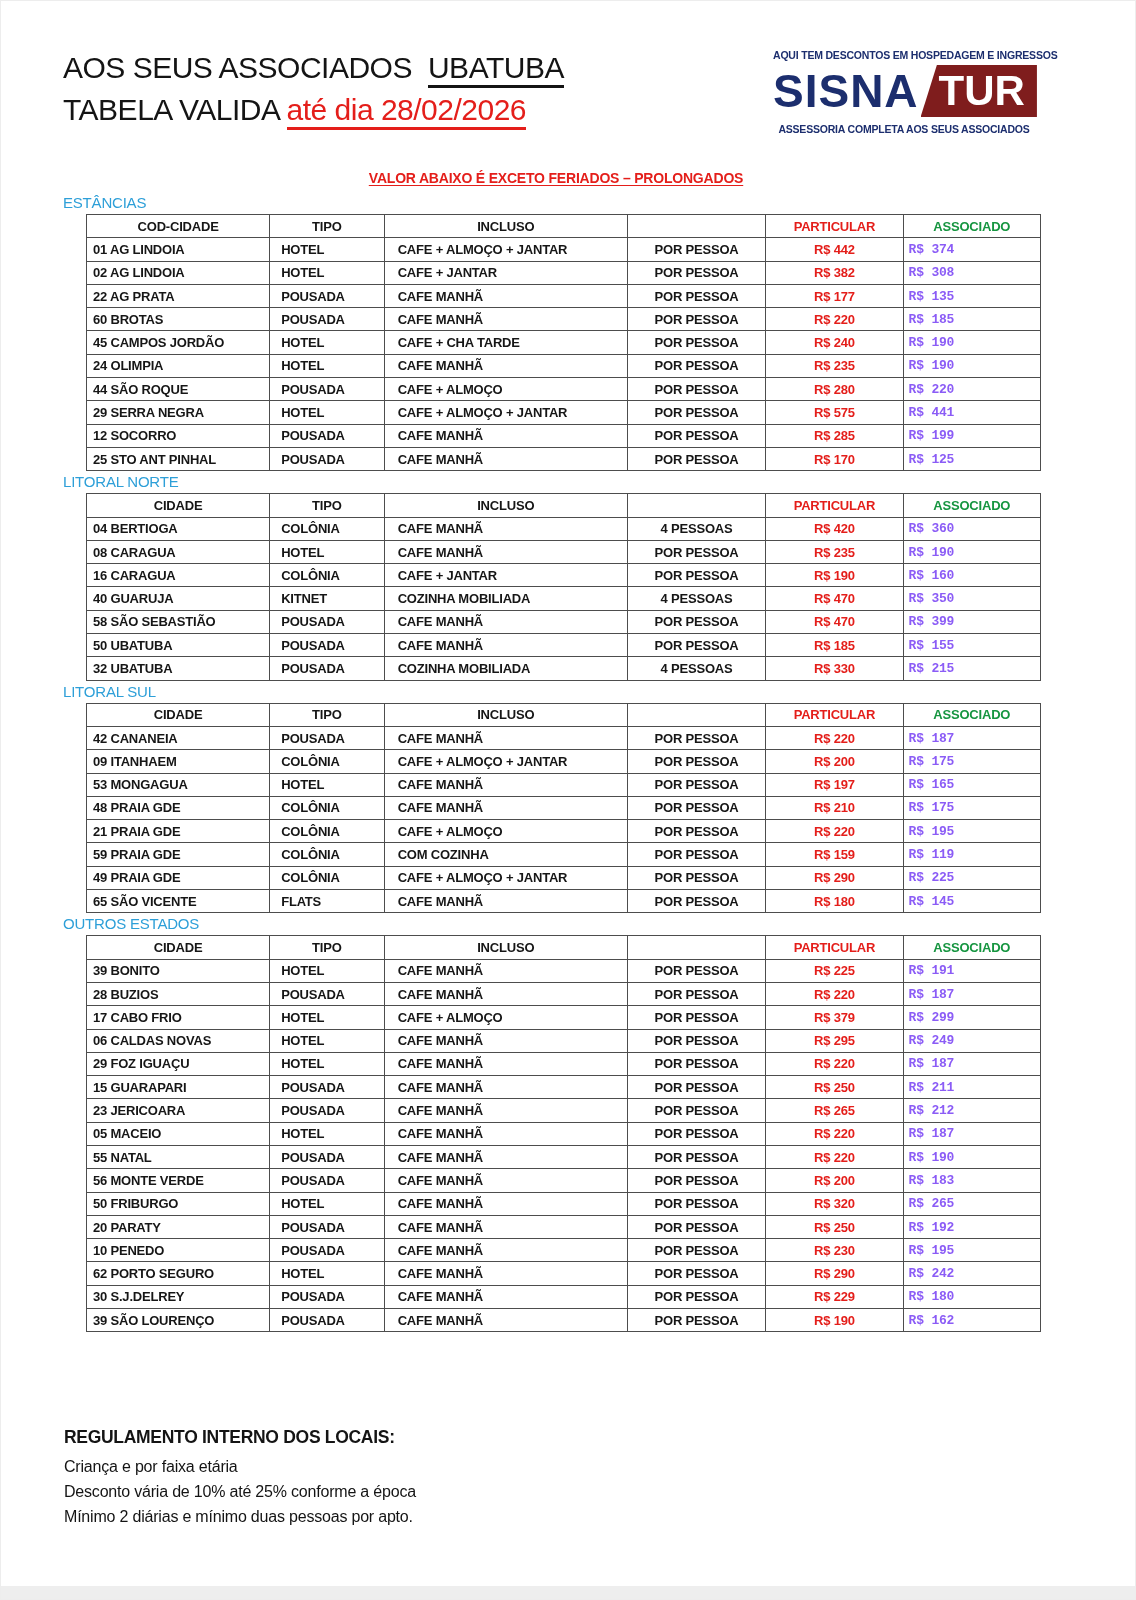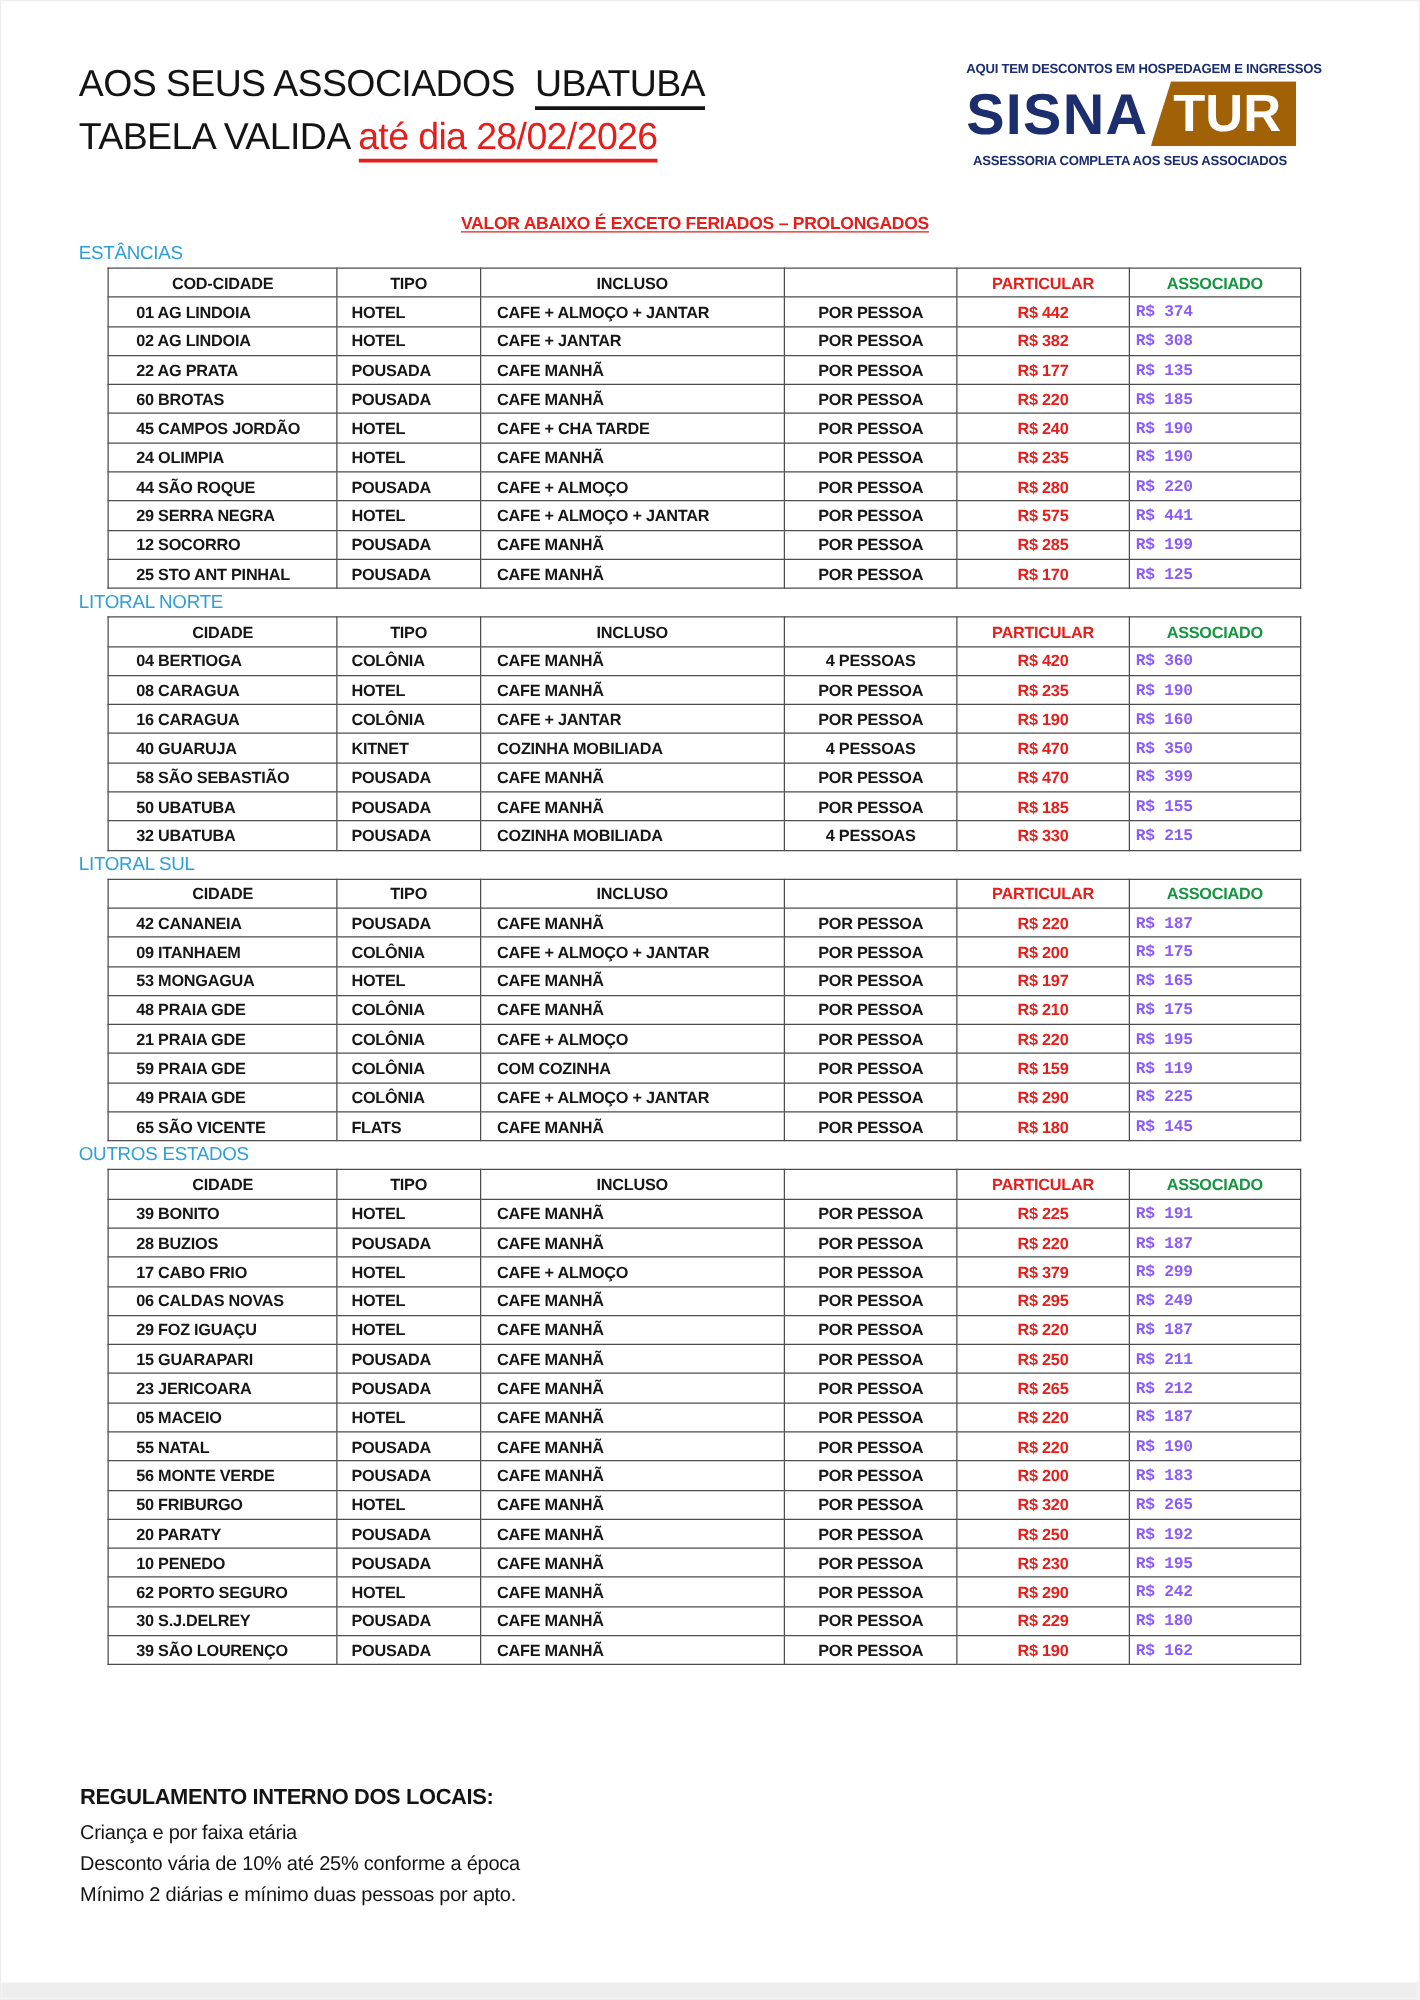--- a/index.html
+++ b/index.html
@@ -16,21 +16,21 @@
   .title-block { position:absolute; left:62px; top:46px; color:#141414; }
   .title-line { font-size:30px; line-height:42px; letter-spacing:-0.5px; white-space:nowrap; }
   .title-emph { margin-left:16px; border-bottom:3px solid #141414; padding-bottom:1px; }
   .title-date { color:#e41e1a; border-bottom:3px solid #e41e1a; padding-bottom:1px; margin-left:6px; }
 
   .logo-block { position:absolute; left:772px; top:48px; width:262px; text-align:center; }
   .logo-tagline { font-size:10.5px; font-weight:bold; color:#1c2e6e; letter-spacing:-0.2px; white-space:nowrap; }
   .logo-row { display:flex; justify-content:flex-start; align-items:center; margin:4px 0 6px 0; }
   .logo-sisna { font-size:46px; font-weight:800; color:#1c2e6e; letter-spacing:1px; line-height:52px; }
   .logo-tur {
-    font-size:42px; font-weight:800; color:#ffffff; background:#a16207;
+    font-size:42px; font-weight:800; color:#ffffff; background:#7f1d1d;
     line-height:52px; padding:0 12px 0 18px; margin-left:2px;
     clip-path: polygon(14% 0, 100% 0, 100% 100%, 0 100%);
   }
 
   .notice {
     position:absolute; top:169px; left:0; width:1110px; text-align:center;
     font-size:14px; font-weight:bold; color:#e41e1a;
     text-decoration: underline; text-underline-offset:2px; letter-spacing:-0.2px;
   }
 
@@ -41,21 +41,21 @@
     border-collapse:collapse; table-layout:fixed; width:955px; margin-left:23px;
     font-size:13px; font-weight:bold; color:#161616; letter-spacing:-0.2px;
   }
   .price-table th, .price-table td {
     border:1px solid #4d4d4d; height:23.3px; padding:0 5px;
     overflow:hidden; white-space:nowrap;
   }
   .price-table th { text-align:center; font-size:13px; }
   th.c4 { color:#e41e1a; }
   th.c5 { color:#169540; }
-  td.c0 { text-align:left; padding-left:22px; }
+  td.c0 { text-align:left; padding-left:6px; }
   td.c1 { text-align:left; padding-left:11px; }
   td.c2 { text-align:left; padding-left:13px; }
   td.c3 { text-align:center; }
   td.c4 { text-align:center; color:#e41e1a; }
   td.c5 { text-align:left; color:#8b5cf6;font-family:Liberation Mono, monospace; }
 
   
   .footer { position:absolute; left:63px; top:1426px; color:#141414; }
   .footer-heading { font-size:17.5px; font-weight:bold; letter-spacing:-0.3px; margin-bottom:6px; }
   .footer-line { font-size:16px; line-height:25px; letter-spacing:-0.2px; }

